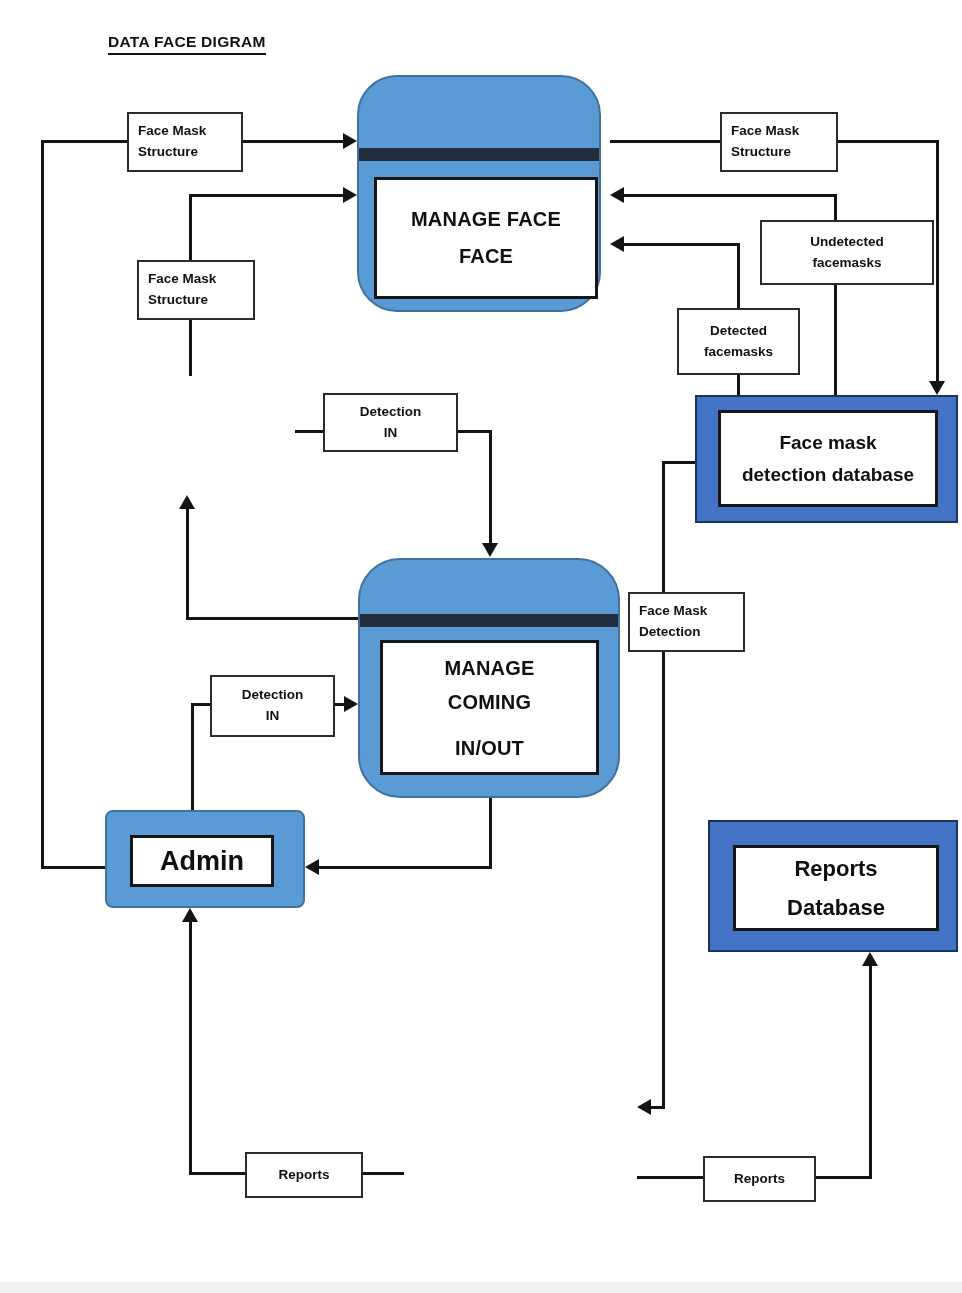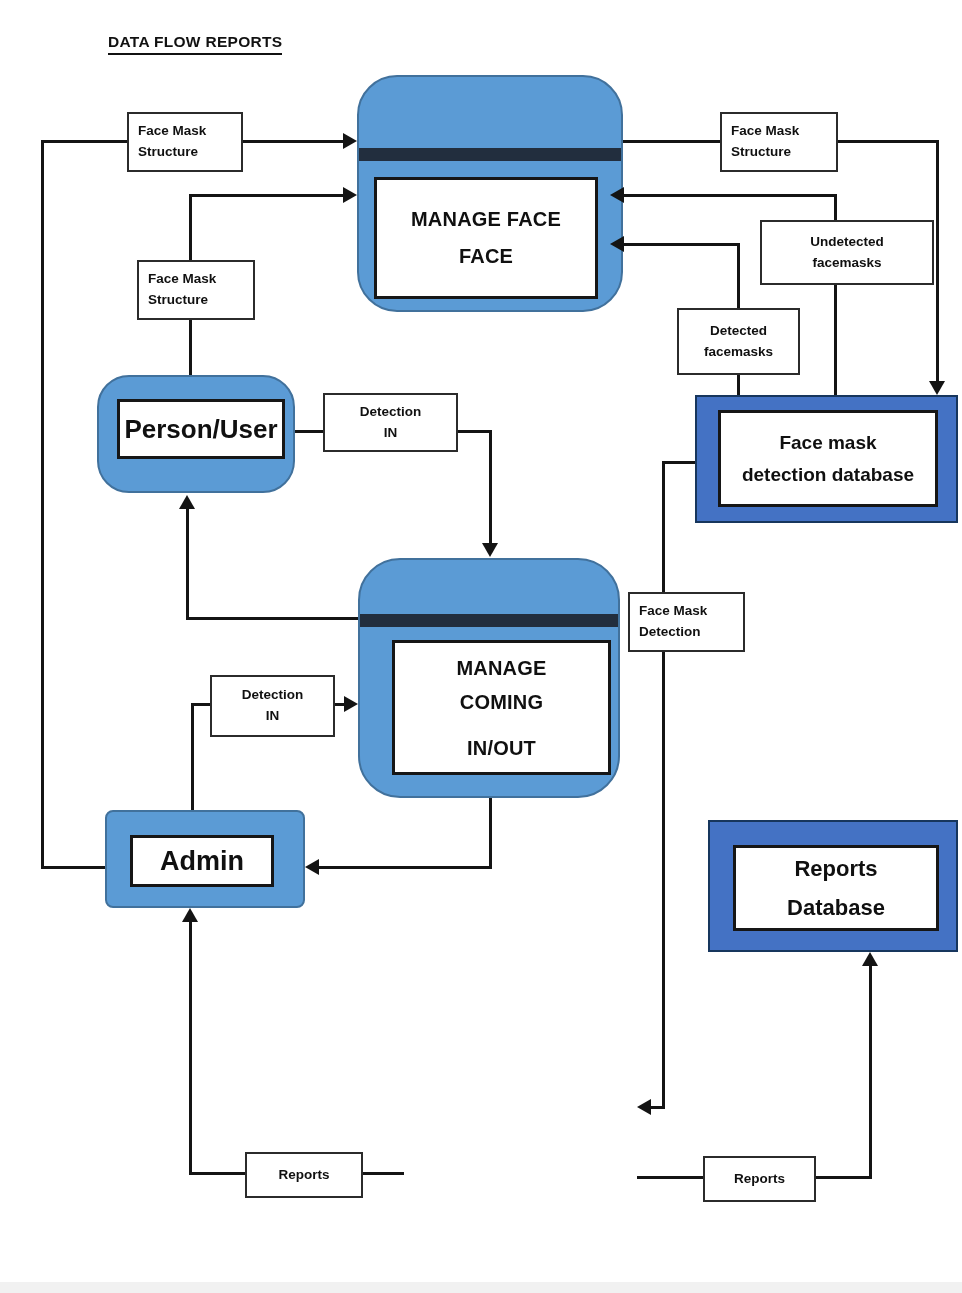--- a/index.html
+++ b/index.html
@@ -39,21 +39,21 @@
                 text-align:center; white-space:pre; }
   .flow-label.align-left { justify-content:flex-start; text-align:left; padding-left:9px; }
 
   .page-edge { position:absolute; left:0; bottom:0; width:962px; height:11px; background:#f1f1f1; z-index:0; }
 </style>
 </head>
 <body>
 
 <div id="canvas">
 
-  <div class="title">DATA FLOW REPORTS</div>
+  <div class="title">DATA FACE DIGRAM</div>
 
   <div class="line" style="left:41px;  top:141px;  width:3px;   height:728px;"></div>
   <div class="line" style="left:41px;  top:140px;  width:302px; height:3px;"></div>
   <div class="line" style="left:41px;  top:866px;  width:66px;  height:3px;"></div>
   <div class="line" style="left:189px; top:194px;  width:3px;   height:182px;"></div>
   <div class="line" style="left:189px; top:194px;  width:154px; height:3px;"></div>
   <div class="line" style="left:610px; top:140px;  width:329px; height:3px;"></div>
   <div class="line" style="left:936px; top:140px;  width:3px;   height:241px;"></div>
   <div class="line" style="left:624px; top:194px;  width:212px; height:3px;"></div>
   <div class="line" style="left:834px; top:194px;  width:3px;   height:201px;"></div>
@@ -81,41 +81,38 @@
   <div class="ar ar-left" style="left:610px; top:187px;"></div>
   <div class="ar ar-left" style="left:610px; top:236px;"></div>
   <div class="ar ar-down" style="left:482px; top:543px;"></div>
   <div class="ar ar-up" style="left:179px; top:495px;"></div>
   <div class="ar ar-right" style="left:344px; top:696px;"></div>
   <div class="ar ar-left" style="left:305px; top:859px;"></div>
   <div class="ar ar-left" style="left:637px; top:1099px;"></div>
   <div class="ar ar-up" style="left:182px; top:908px;"></div>
   <div class="ar ar-up" style="left:862px; top:952px;"></div>
 
-  <div class="proc" style="left:357px; top:75px; width:266px; height:237px; border-radius:40px;">
+  <div class="proc" style="left:357px; top:75px; width:244px; height:237px; border-radius:40px;">
     <div class="stripe" style="top:71px;"></div>
     <div class="inner" style="left:15px; top:100px; width:224px; height:122px;">
       <span class="proc-line">MANAGE FACE</span>
       <span class="proc-line">FACE</span>
     </div>
   </div>
 
   <div class="proc" style="left:358px; top:558px; width:262px; height:240px; border-radius:42px;">
     <div class="stripe" style="top:54px;"></div>
-    <div class="inner" style="left:20px; top:80px; width:219px; height:135px;margin-left:12px;">
+    <div class="inner" style="left:20px; top:80px; width:219px; height:135px;">
       <span class="proc-line" style="line-height:34px;">MANAGE</span>
       <span class="proc-line" style="line-height:34px;">COMING</span>
       <span class="proc-line gap-top" style="line-height:34px;">IN/OUT</span>
     </div>
   </div>
 
 
-  <div class="proc" style="left:97px; top:375px; width:198px; height:118px; border-radius:32px;">
-    <div class="inner" style="left:18px; top:22px; width:168px; height:60px; font-size:26px;">Person/User</div>
-  </div>
 
   <div class="proc" style="left:105px; top:810px; width:200px; height:98px; border-radius:8px;">
     <div class="inner" style="left:23px; top:23px; width:144px; height:52px; font-size:27px;">Admin</div>
   </div>
 
   <div class="store" style="left:695px; top:395px; width:263px; height:128px;">
     <div class="inner" style="left:21px; top:13px; width:220px; height:97px; font-size:19px; line-height:32px;">Face mask
 detection database</div>
   </div>
 

